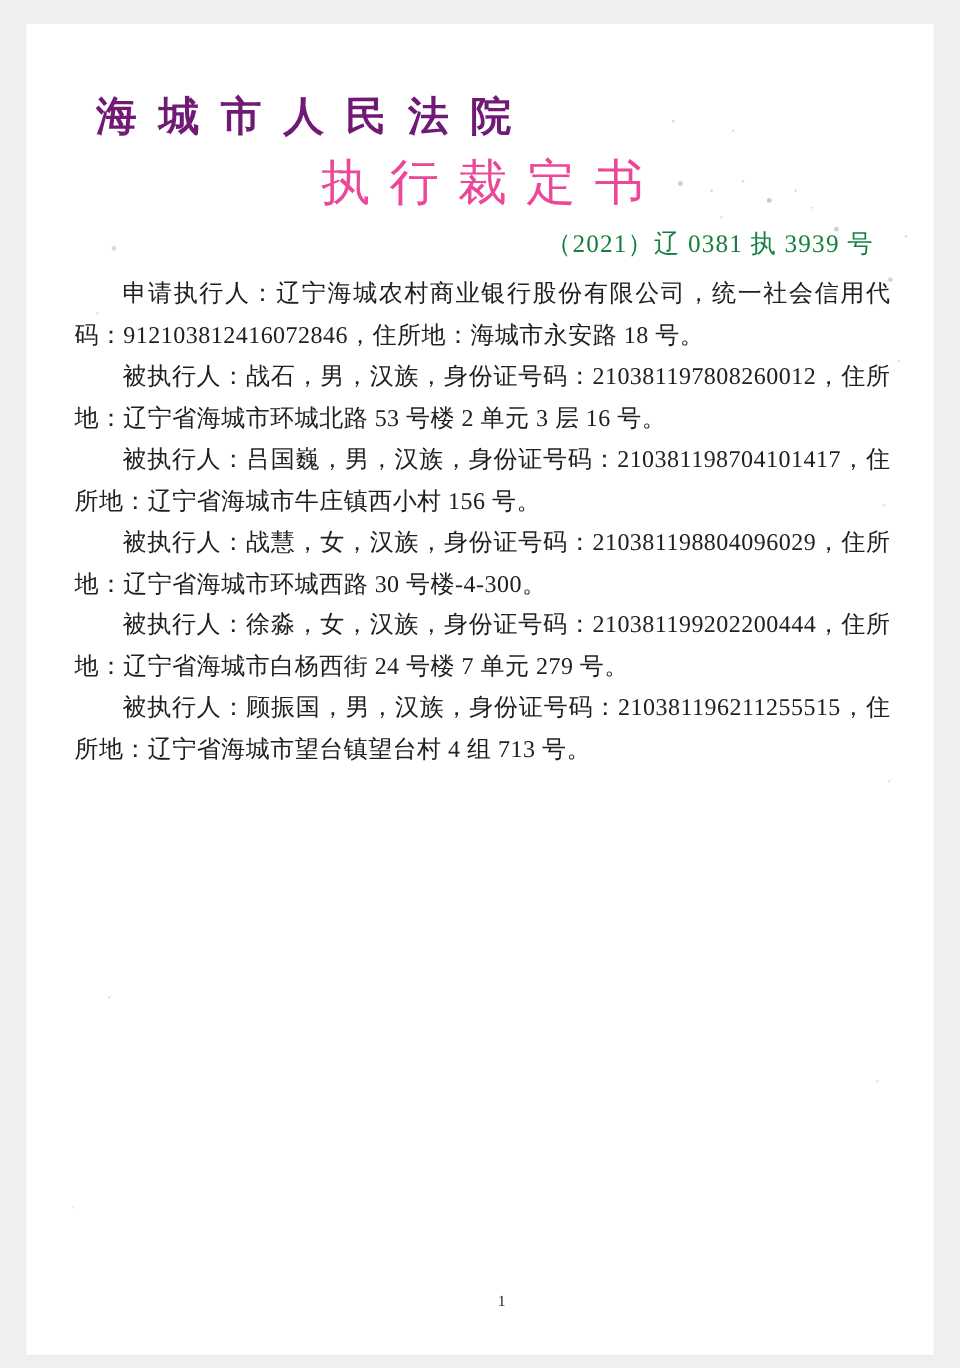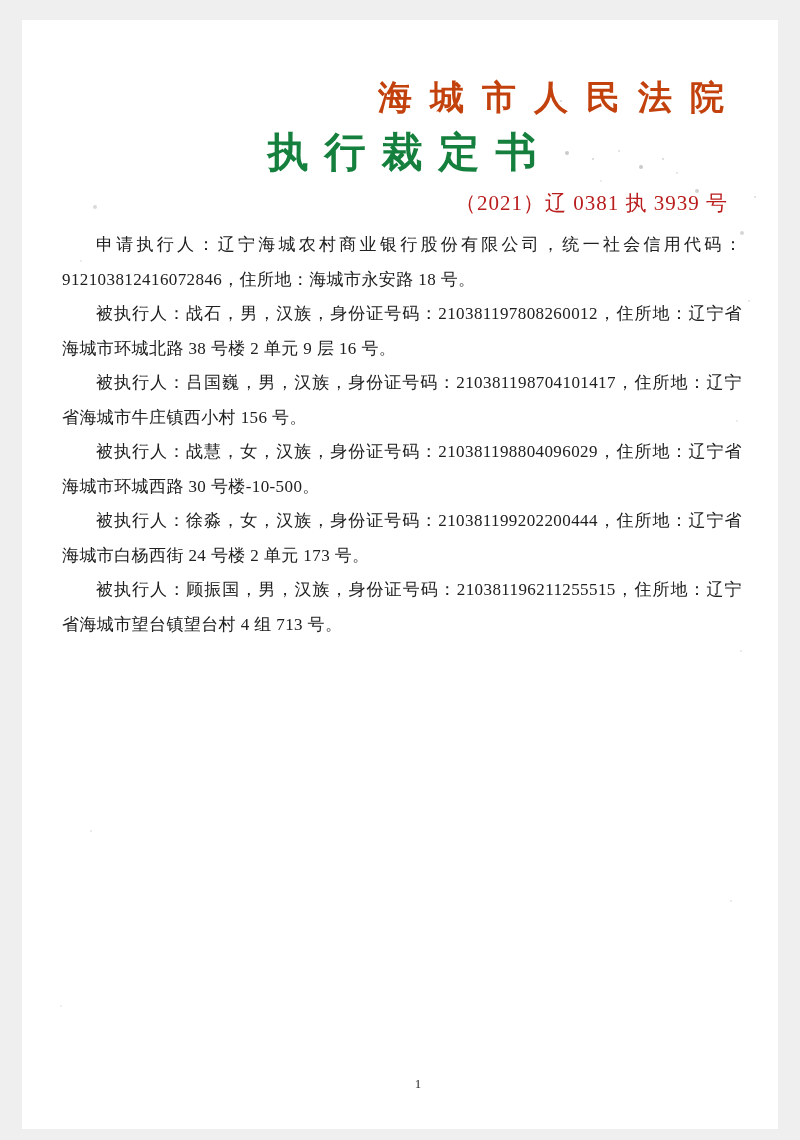--- a/index.html
+++ b/index.html
@@ -18,55 +18,55 @@
     position: absolute;
     left: 22px; top: 20px;
     width: 756px; height: 1109px;
     background: #ffffff;
     box-sizing: border-box;
     padding: 0 36px 0 40px;
     color: #1f1f1f;
   }
   .court-name {
     margin: 57px 0 0 0;
-    text-align: right;
+    text-align: left;
     font-size: 34px;
     line-height: 41px;
     font-weight: 600;
     letter-spacing: 18px;
     text-indent: 18px;
-    color: #c2410c;
+    color: #701a75;
     white-space: nowrap;
   }
   .doc-title {
     margin: 10px 0 0 0;
     text-align: center;
     font-size: 41px;
     line-height: 48px;
-    font-weight: 700;
+    font-weight: 400;
     letter-spacing: 16px;
     text-indent: 16px;
-    color: #15803d;
+    color: #ec4899;
     white-space: nowrap;
   }
   .case-number {
     margin: 14px 0 0 0;
     text-align: right;
     padding-right: 14px;
     font-size: 21px;
     line-height: 26px;
     letter-spacing: 1px;
-    color: #b91c1c;
+    color: #15803d;
   }
   .doc-body {
     margin-top: 12px;
   }
   .doc-body p {
     margin: 0;
-    font-size: 17px;
+    font-size: 20px;
     line-height: 34.5px;
     text-align: justify;
     text-indent: 2em;
     letter-spacing: 0.4px;
     color: #202020;
   }
   .page-number {
     position: absolute;
     left: 388px; top: 1056px;
     width: 16px;
@@ -113,24 +113,24 @@
   <div class="page">
 
     <h1 class="court-name">海城市人民法院</h1>
 
     <h2 class="doc-title">执行裁定书</h2>
 
     <div class="case-number">（2021）辽 0381 执 3939 号</div>
 
     <div class="doc-body">
       <p>申请执行人：辽宁海城农村商业银行股份有限公司，统一社会信用代码：912103812416072846，住所地：海城市永安路 18 号。</p>
-      <p>被执行人：战石，男，汉族，身份证号码：210381197808260012，住所地：辽宁省海城市环城北路 38 号楼 2 单元 9 层 16 号。</p>
+      <p>被执行人：战石，男，汉族，身份证号码：210381197808260012，住所地：辽宁省海城市环城北路 53 号楼 2 单元 3 层 16 号。</p>
       <p>被执行人：吕国巍，男，汉族，身份证号码：210381198704101417，住所地：辽宁省海城市牛庄镇西小村 156 号。</p>
-      <p>被执行人：战慧，女，汉族，身份证号码：210381198804096029，住所地：辽宁省海城市环城西路 30 号楼-10-500。</p>
-      <p>被执行人：徐淼，女，汉族，身份证号码：210381199202200444，住所地：辽宁省海城市白杨西街 24 号楼 2 单元 173 号。</p>
+      <p>被执行人：战慧，女，汉族，身份证号码：210381198804096029，住所地：辽宁省海城市环城西路 30 号楼-4-300。</p>
+      <p>被执行人：徐淼，女，汉族，身份证号码：210381199202200444，住所地：辽宁省海城市白杨西街 24 号楼 7 单元 279 号。</p>
       <p>被执行人：顾振国，男，汉族，身份证号码：210381196211255515，住所地：辽宁省海城市望台镇望台村 4 组 713 号。</p>
 
     </div>
 
     <div class="page-number">1</div>
   </div>
 
   <div class="speckles"></div>
 </div>
 

